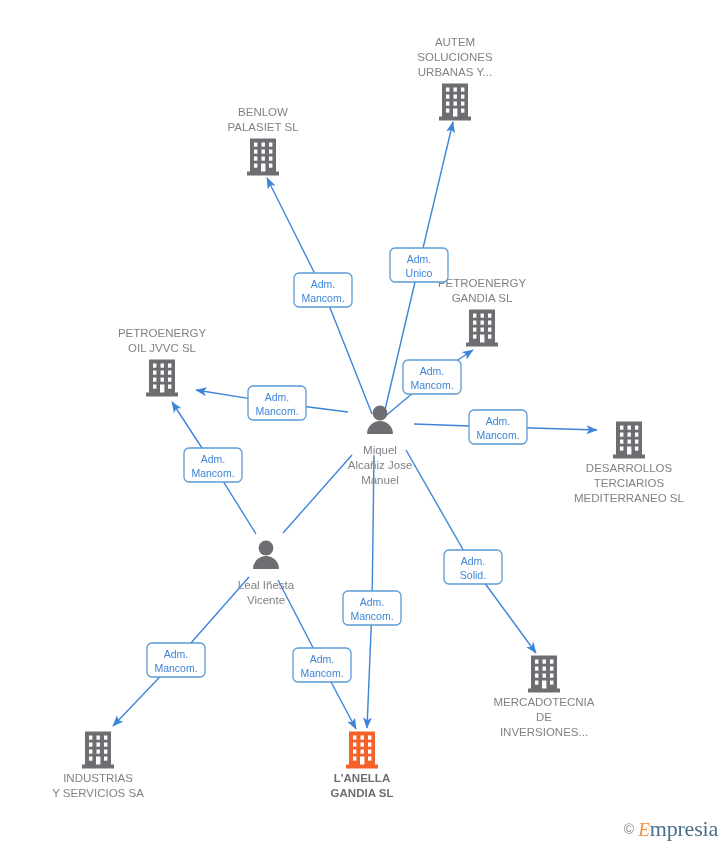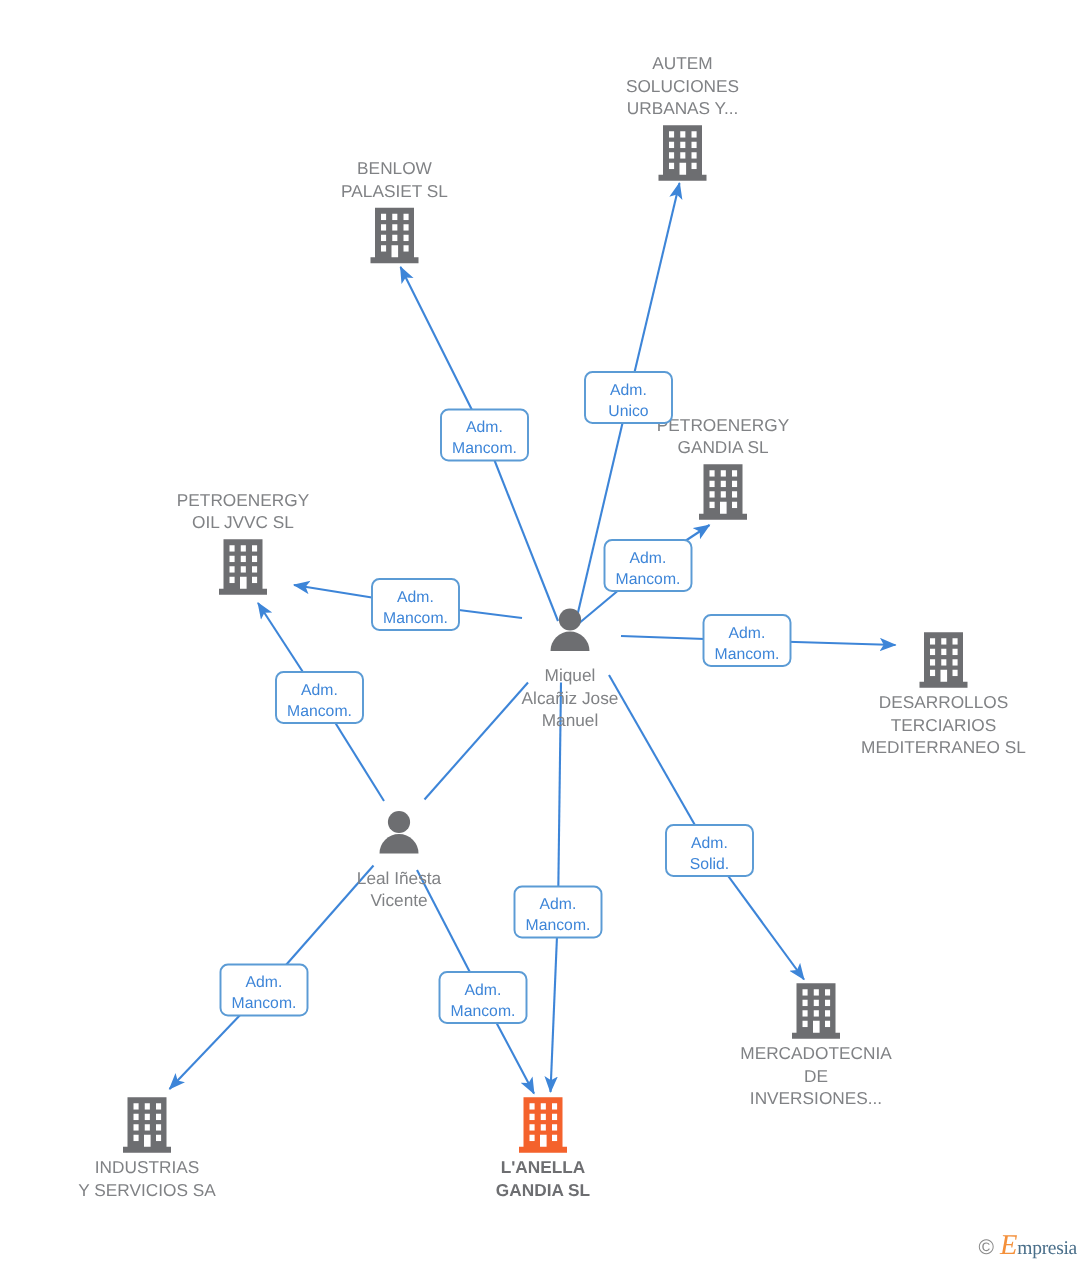--- a/index.html
+++ b/index.html
@@ -67,21 +67,21 @@
     font-family: "Liberation Sans", sans-serif;
   }
   .wm-e {
     color: #f4903a;
     font-size: 19px;
     font-family: "Liberation Serif", serif;
     font-style: italic;
   }
   .wm-rest {
     color: #4a6f8a;
-    font-size: 13px;
+    font-size: 22px;
     font-family: "Liberation Serif", serif;
     letter-spacing: -0.2px;
   }
 </style>
 </head>
 <body>
 
 <div id="graph-root">
   <svg id="graph-svg" width="728" height="850" viewBox="0 0 728 850">
     <defs>

